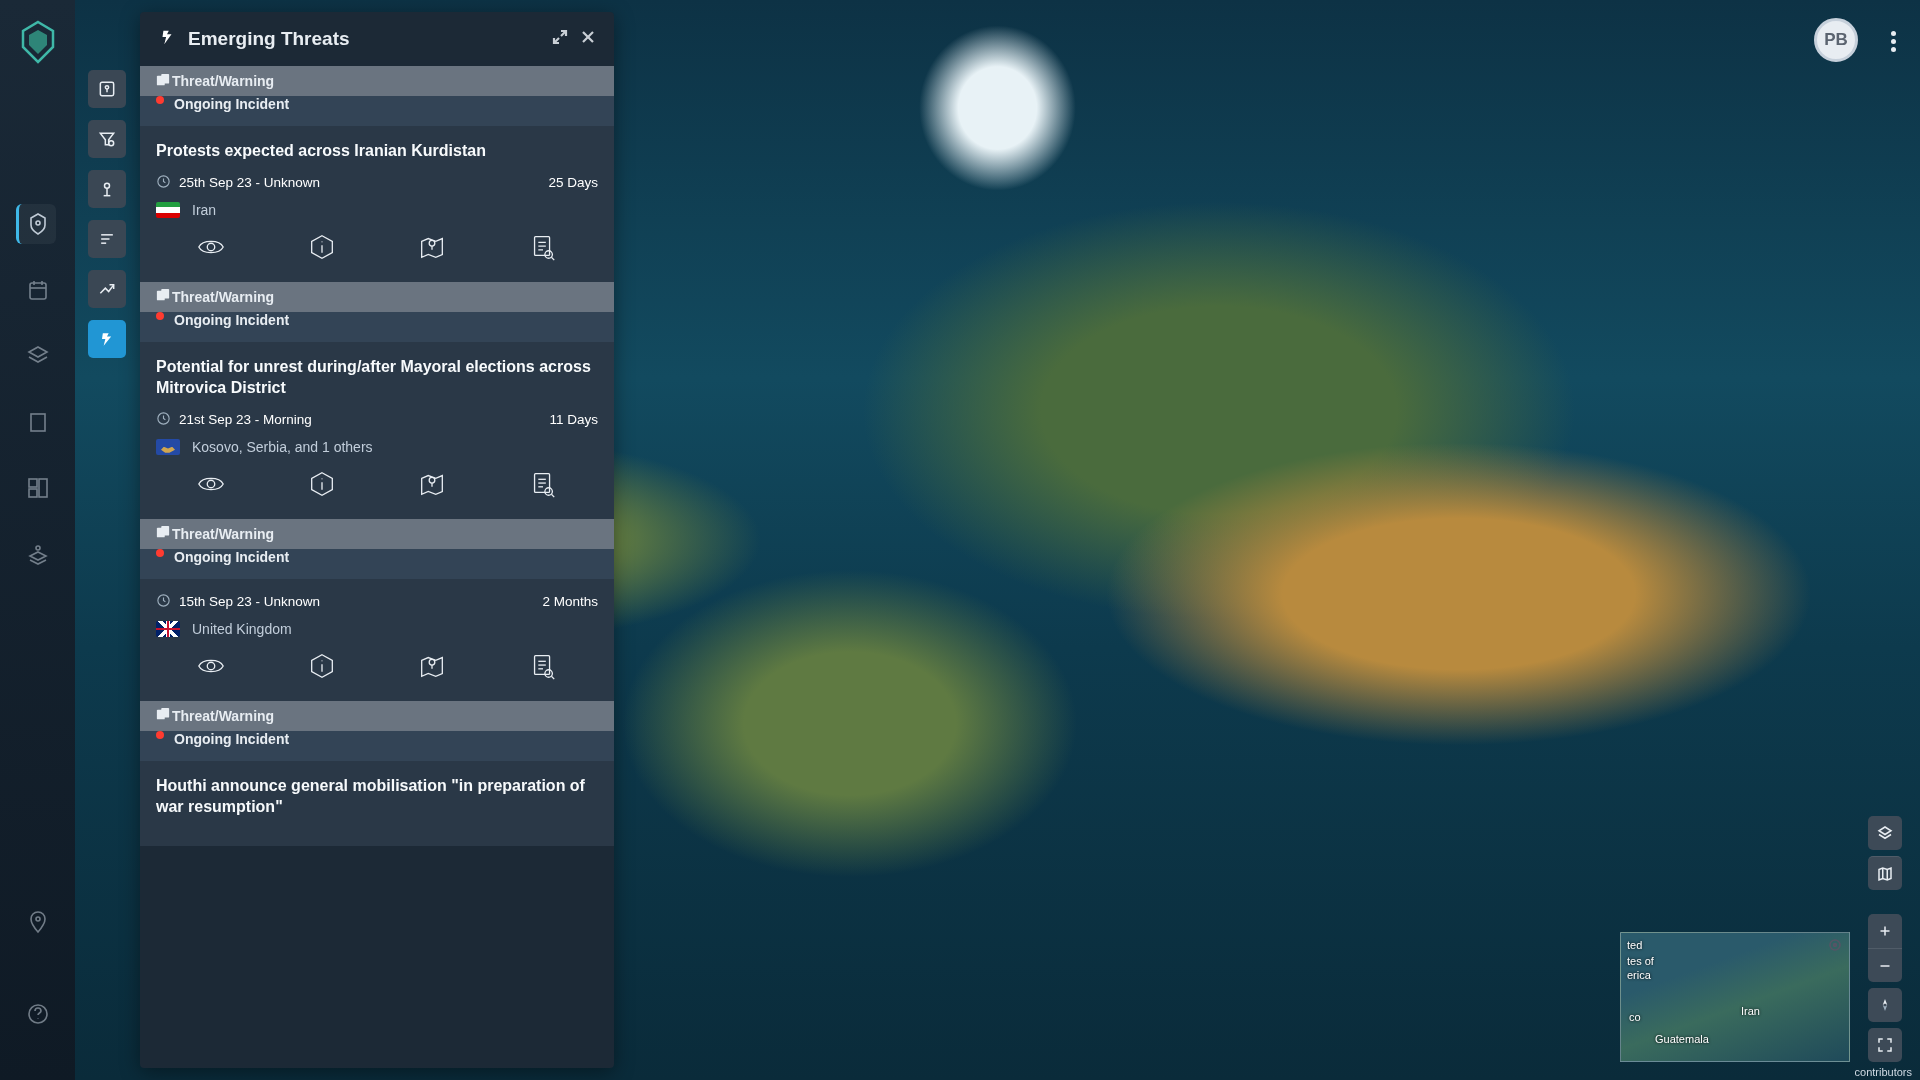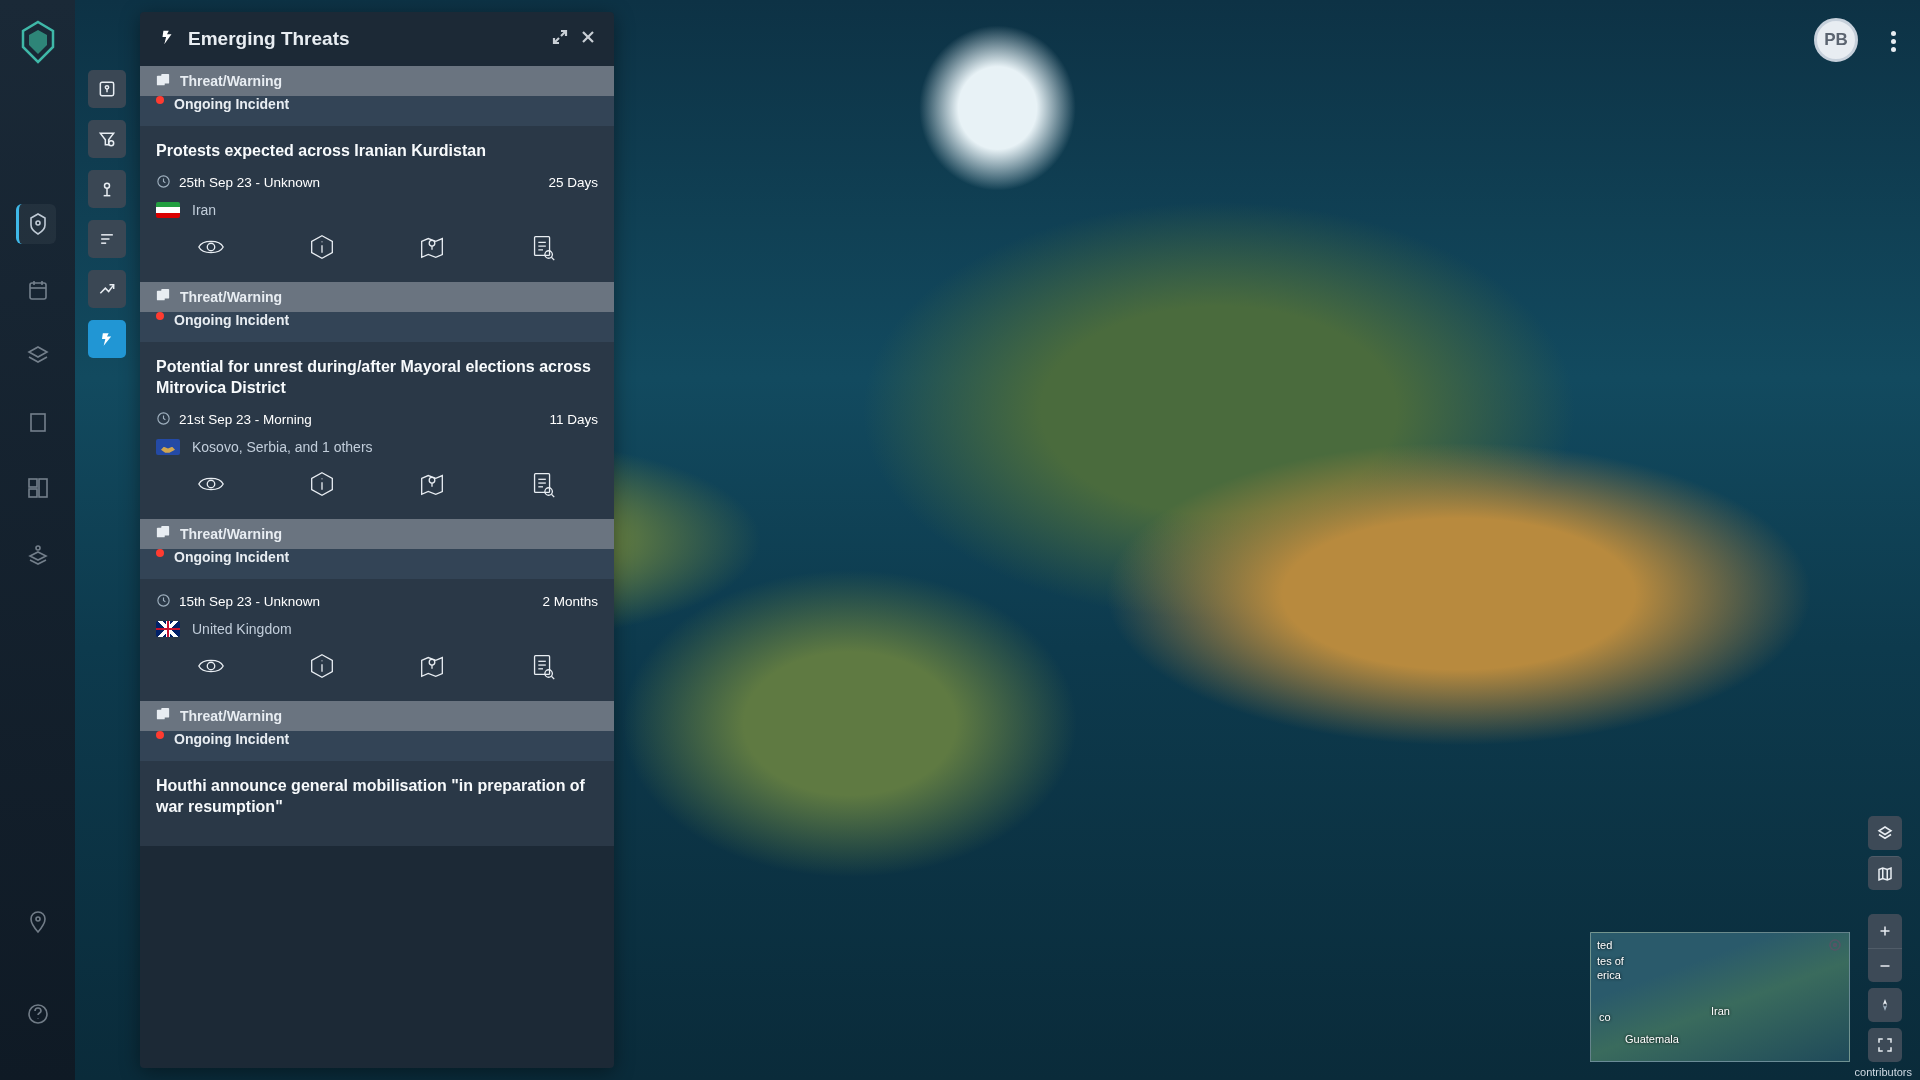--- a/index.html
+++ b/index.html
@@ -82,21 +82,21 @@
 .panel-header .hdr-icon svg { width: 18px; height: 18px; fill: #e8edf2; }
 .panel-title { font-size: 19px; font-weight: 700; flex: 1; }
 .hdr-btn { cursor: pointer; opacity: 0.85; }
 .hdr-btn svg { width: 16px; height: 16px; stroke: #e8edf2; fill: none; stroke-width: 2.2; }
 
 .threat-list { height: calc(100% - 54px); overflow-y: auto; }
 .cat-row {
   background: #6a7480;
   height: 30px;
   display: flex; align-items: center;
-  padding: 0 16px; gap: 10px;
+  padding: 0 16px; gap: 2px;
   font-size: 14px; font-weight: 600;
 }
 .cat-row svg { width: 14px; height: 14px; fill: #e8edf2; }
 .status-row {
   background: #334456;
   height: 30px;
   display: flex; align-items: flex-start;
   padding: 0 16px; gap: 10px;
   font-size: 14px; font-weight: 600;
 }
@@ -166,21 +166,21 @@
   position: absolute;
   right: 24px; top: 28px;
   cursor: pointer;
   z-index: 15;
 }
 .kebab span { display:block; width:5px; height:5px; background:#e8edf2; border-radius:50%; margin:3px 0;}
 
 .minimap {
   position: absolute;
   right: 70px; bottom: 18px;
-  width: 260px; height: 130px;
+  width: 230px; height: 130px;
   background: linear-gradient(160deg, #2a5a6b 30%, #3a6b5d 55%, #1f4a5a 100%);
   border: 1px solid rgba(255,255,255,0.3);
   z-index: 12;
   font-size: 11px;
   color:#fff;
 }
 .minimap .mm-lbl { position:absolute; text-shadow:0 0 3px #000;}
 .minimap .mm-pin { position:absolute; right:6px; top:4px; }
 .minimap .mm-pin svg{width:16px;height:16px;stroke:#556;fill:none;stroke-width:1.6;}
 

